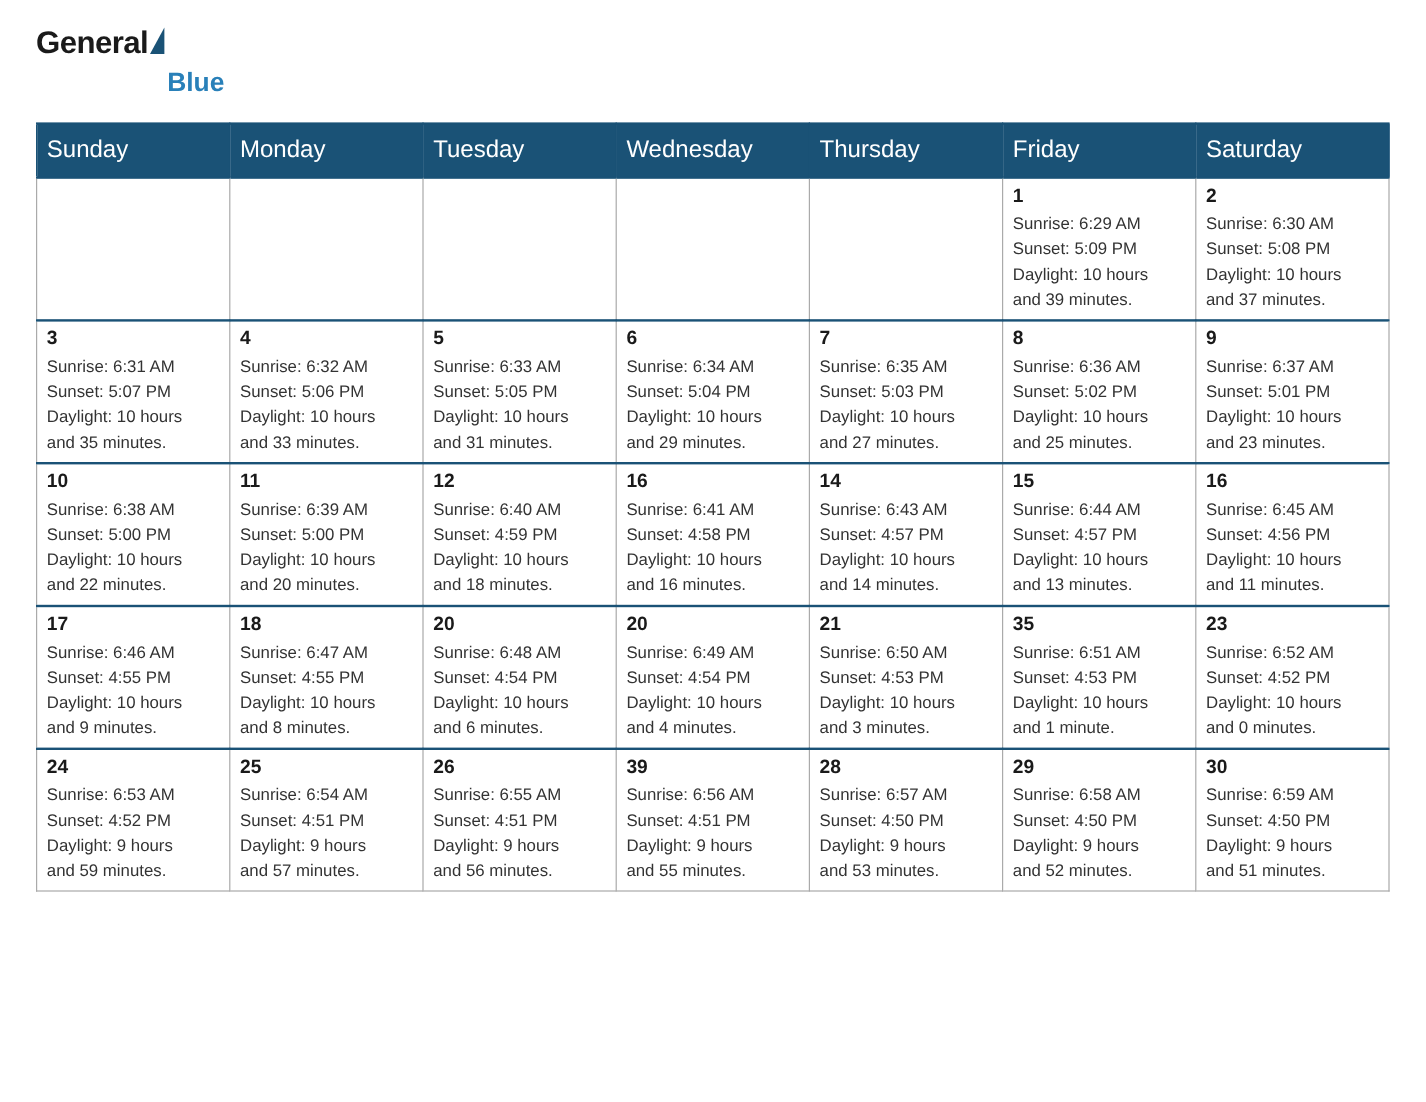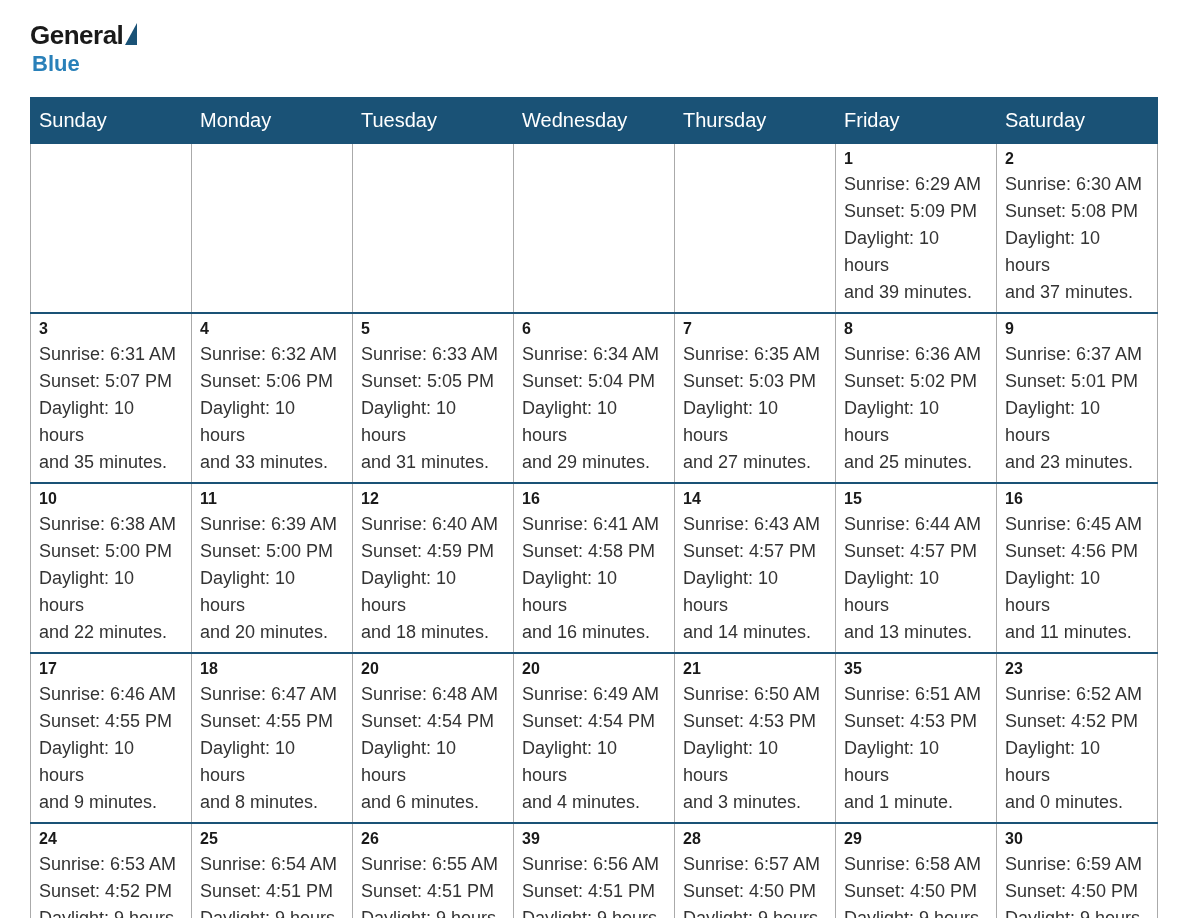--- a/index.html
+++ b/index.html
@@ -11,21 +11,21 @@
       padding: 20px 30px;
     }
     .header {
       display: flex;
       justify-content: space-between;
       align-items: flex-start;
       margin-bottom: 20px;
     }
     .logo {
       display: flex;
-      flex-direction: column;
+      flex-direction: row;
       align-items: flex-start;
     }
     .logo-top {
       display: flex;
       align-items: center;
     }
     .logo-general {
       font-size: 26px;
       font-weight: bold;
       color: #1a1a1a;
@@ -37,20 +37,21 @@
       border-left: 12px solid transparent;
       border-bottom: 22px solid #1a5276;
       margin-left: 2px;
       margin-top: -4px;
     }
     .logo-bottom {
       font-size: 22px;
       font-weight: bold;
       color: #2980b9;
       margin-left: 2px;
+      margin-top: 36px;
     }
     .title-section {
       text-align: right;
     }
     .month-title {
       font-size: 52px;
       font-weight: bold;
       color: #1a1a1a;
       line-height: 1.1;
     }
@@ -86,21 +87,21 @@
     .calendar tr {
       border-top: 2px solid #1a5276;
     }
     .day-number {
       font-size: 16px;
       font-weight: bold;
       color: #1a1a1a;
       margin-bottom: 3px;
     }
     .day-info {
-      font-size: 18px;
+      font-size: 14px;
       color: #333;
       line-height: 1.5;
     }
     .empty-cell {
       background: #f9f9f9;
     }
     .calendar tbody tr:first-child td {
       border-top: 2px solid #1a5276;
     }
   </style>

